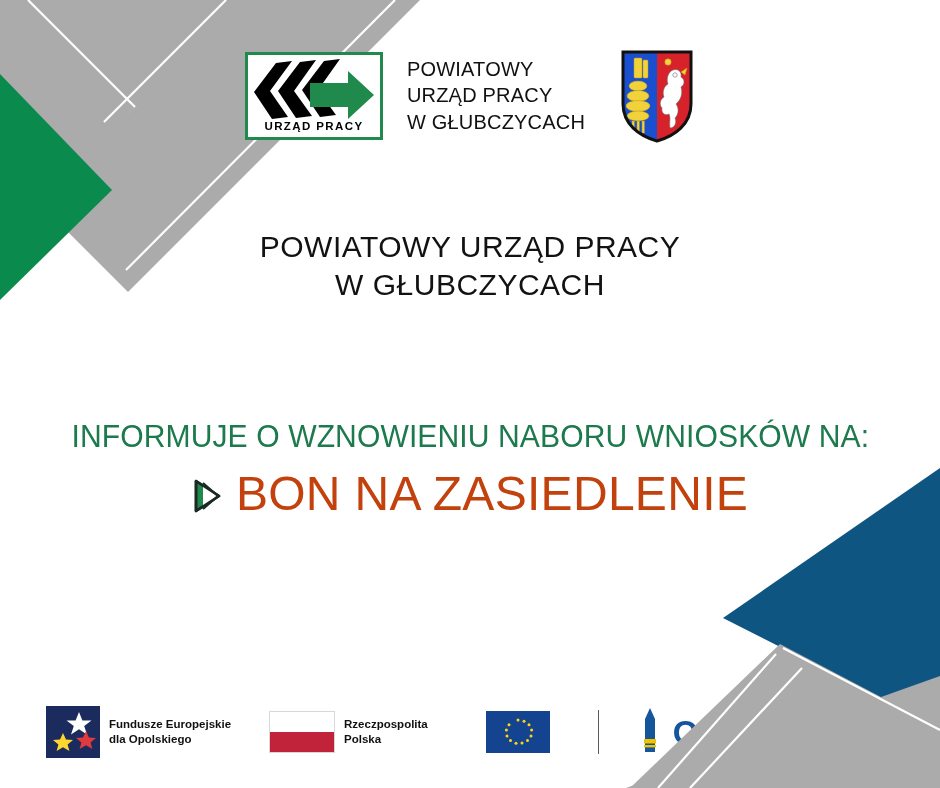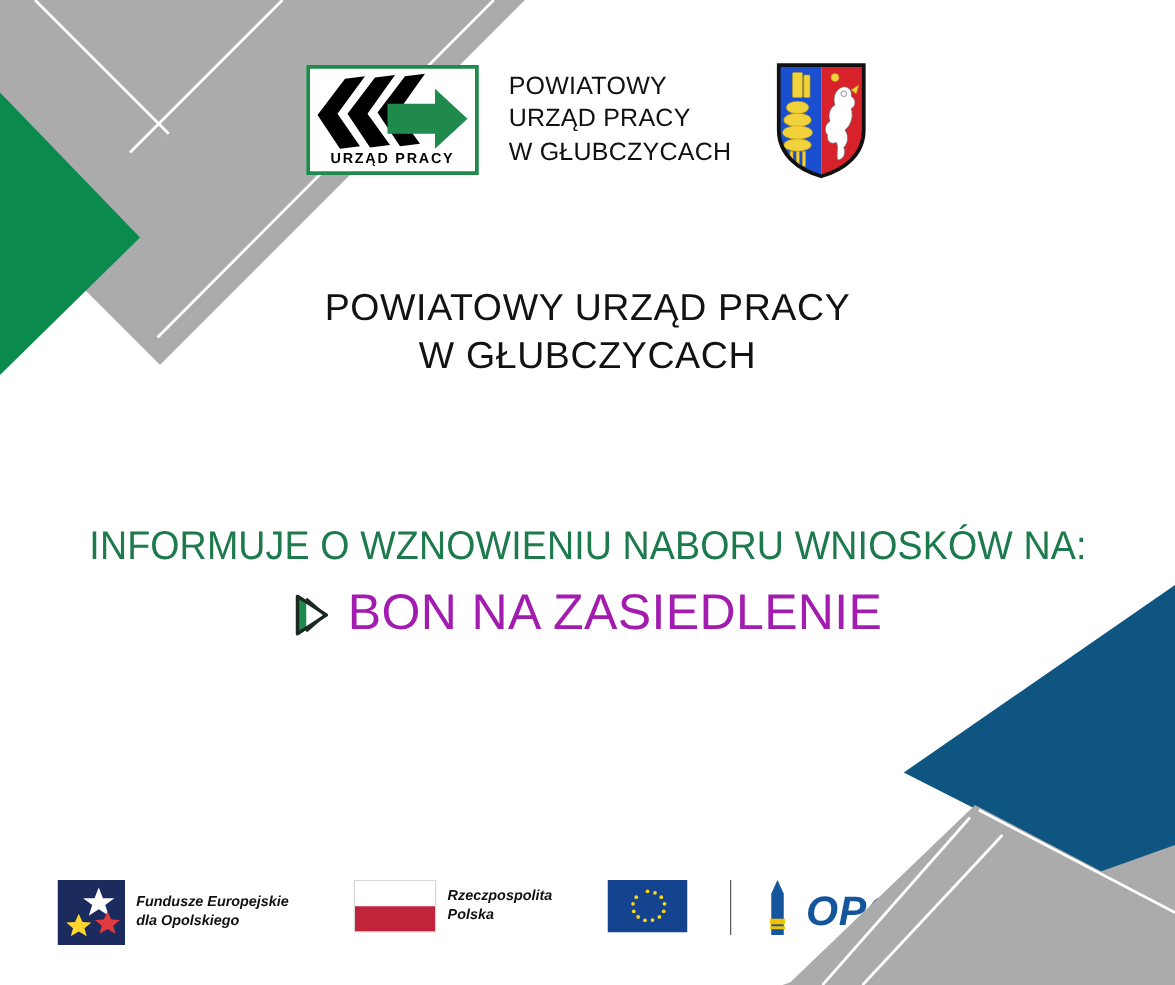--- a/index.html
+++ b/index.html
@@ -125,58 +125,57 @@
     gap: 14px;
   }
   .bullet-mark {
     width: 30px;
     height: 34px;
     flex: 0 0 auto;
     margin-top: 3px;
   }
   .bullet-text {
     font-family: "Liberation Sans", sans-serif;
-    font-size: 40px;
+    font-size: 48px;
     line-height: 1.1;
-    color: #a21caf;
+    color: #c2410c;
     font-weight: 400;
     letter-spacing: 0.3px;
     white-space: nowrap;
   }
 
   
   .footer {
     position: absolute;
     left: 46px;
     bottom: 28px;
     display: flex;
-    align-items: flex-start;
-    gap: 0px;
+    align-items: center;
+    gap: 14px;
     height: 56px;
-    font-style: italic;
   }
   .fe-logo {
     display: flex;
     align-items: center;
     gap: 9px;
   }
   .fe-text, .rp-text, .ue-text {
     font-family: "Liberation Sans", sans-serif;
     font-size: 11.5px;
     font-weight: bold;
     color: #111111;
     line-height: 1.32;
     white-space: nowrap;
   }
   .ue-text { text-align: right; }
   .pl-logo {
     display: flex;
     align-items: center;
     gap: 9px;
-    margin-left: 52px;
+    margin-left: 24px;
   }
   .pl-flag {
     width: 66px;
     height: 42px;
     border: 1px solid #d8d8d8;
     box-sizing: border-box;
   }
   .pl-flag .white { height: 50%; background: #ffffff; }
   .pl-flag .red   { height: 50%; background: #C1243A; }
   .eu-logo {

